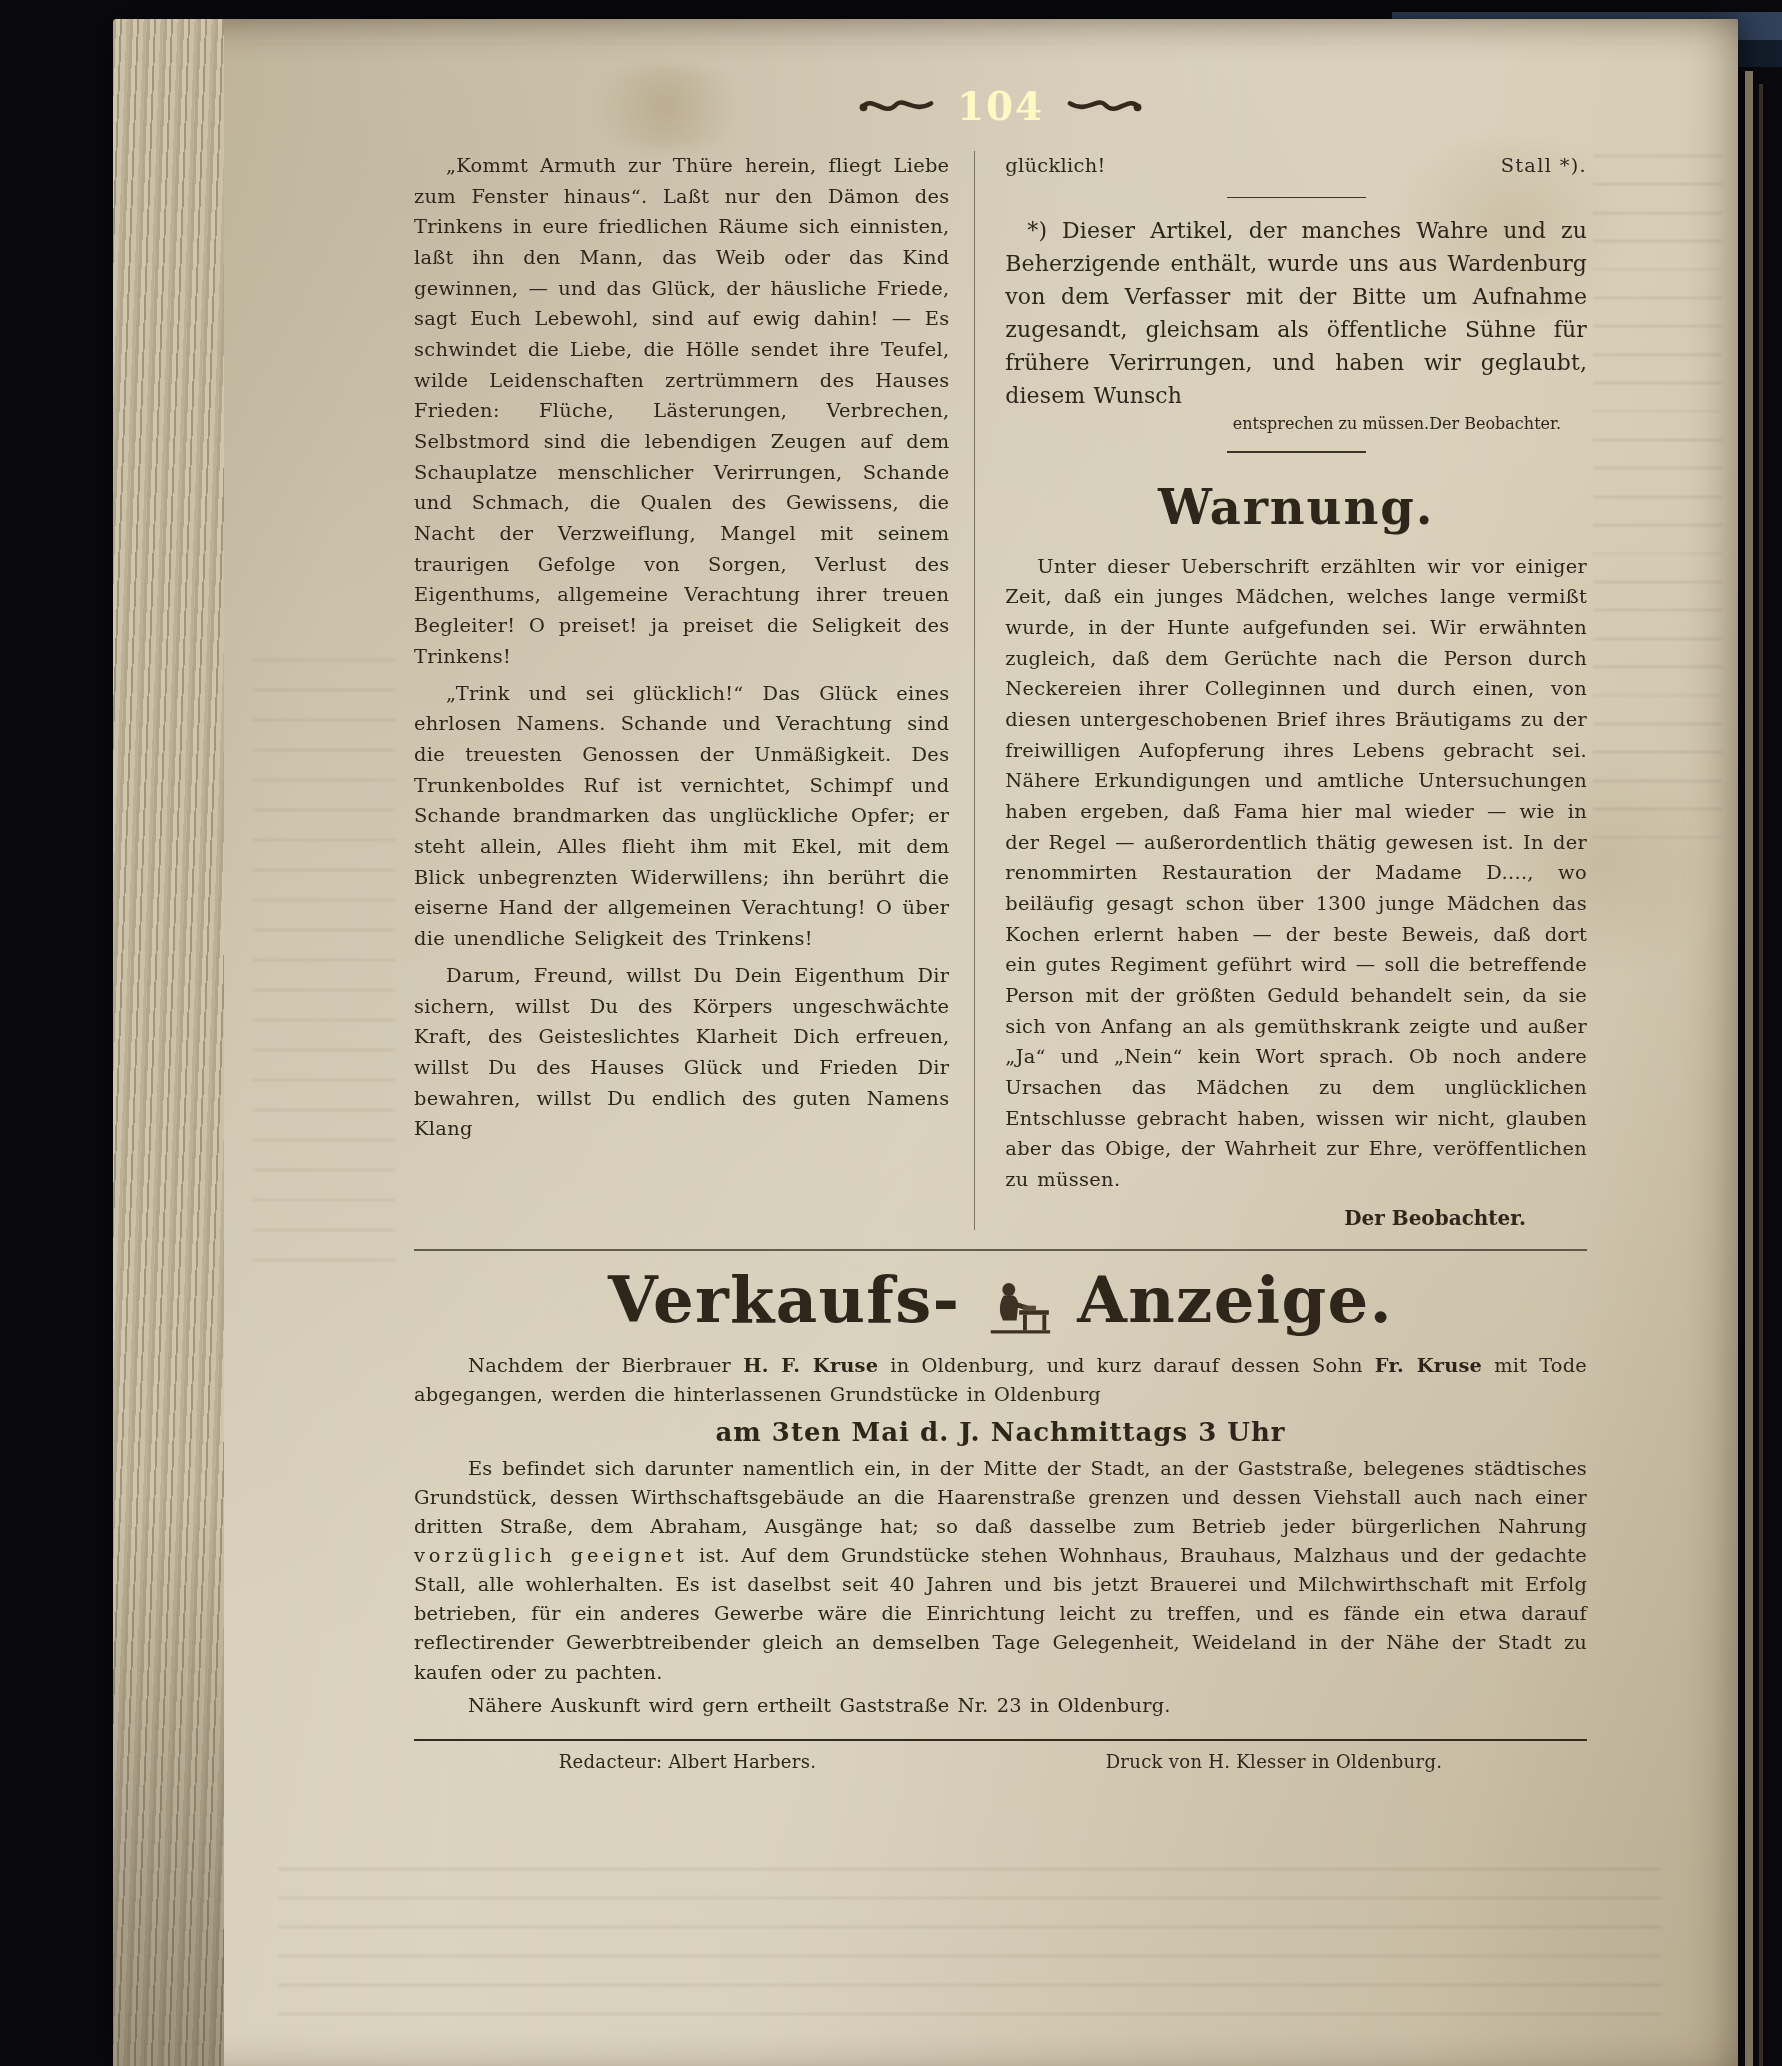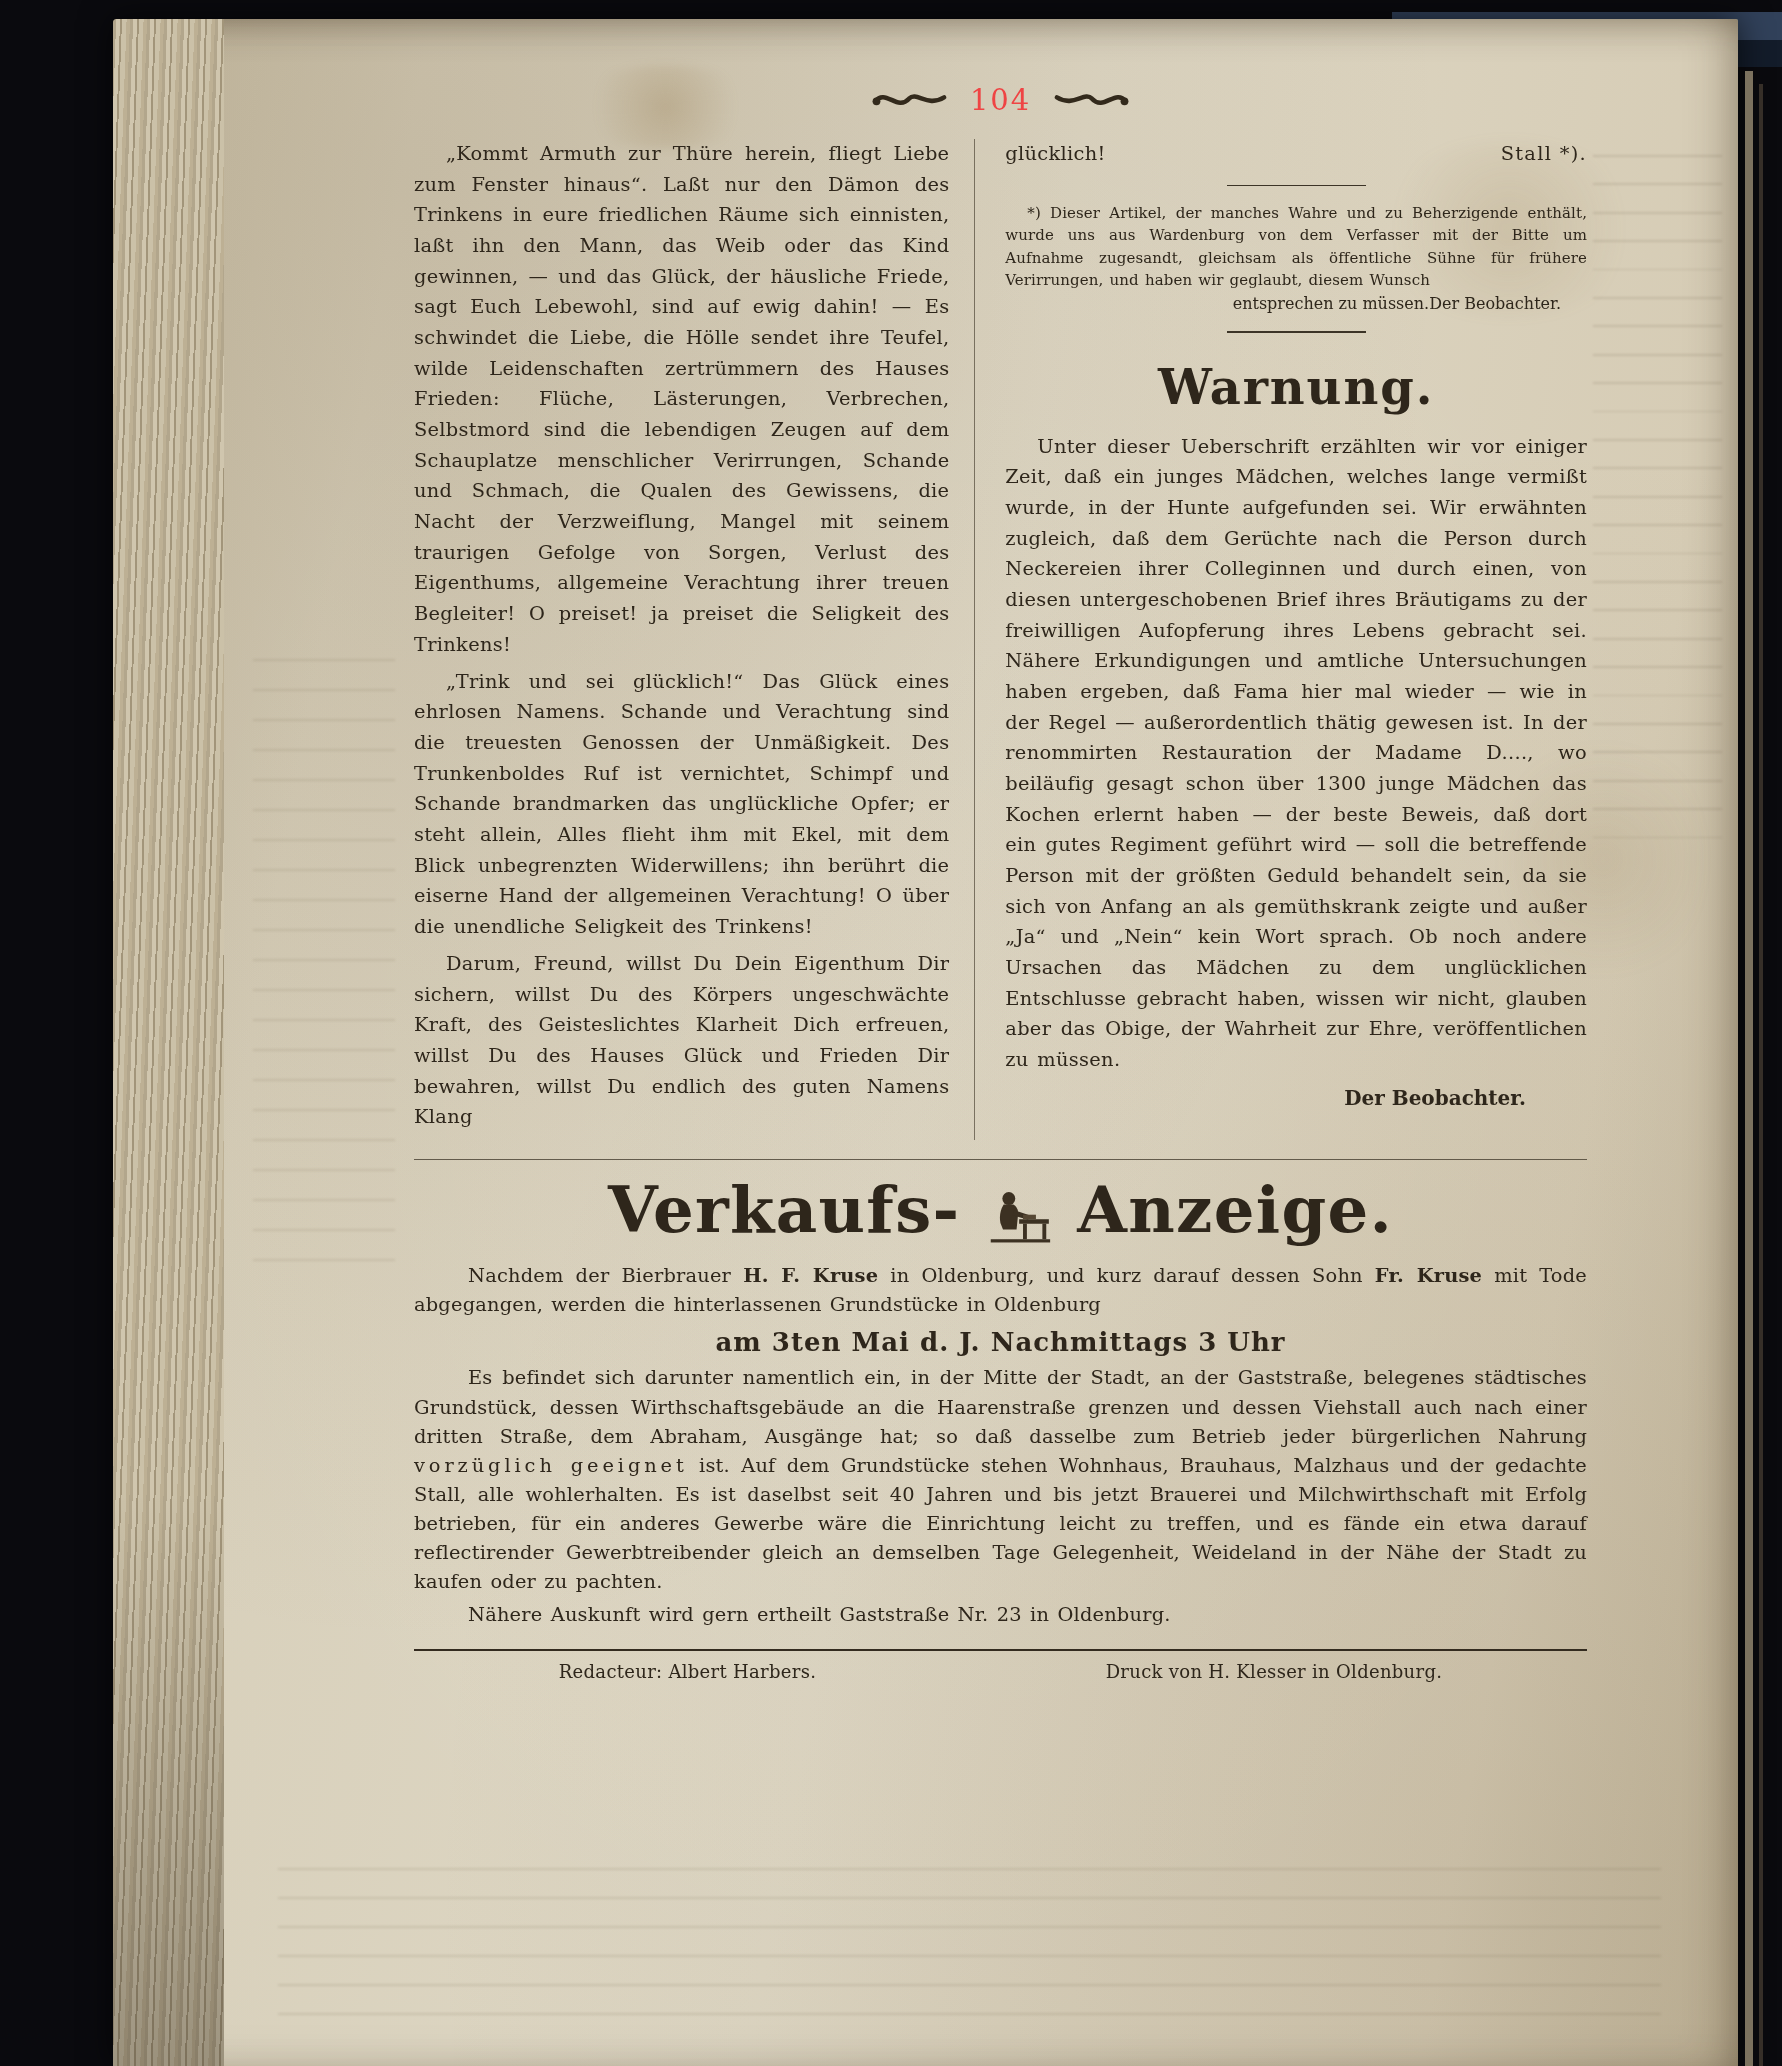--- a/index.html
+++ b/index.html
@@ -48,39 +48,39 @@
         background:radial-gradient(circle, rgba(146,118,72,.28), rgba(146,118,72,0) 70%);}
   .stain2{left:1370px;top:142px;width:278px;height:174px;filter:blur(6.5px);
         background:radial-gradient(circle, rgba(140,112,66,.16), rgba(140,112,66,0) 70%);}
   .stain3{left:1506px;top:724px;width:194px;height:271px;filter:blur(7.8px);
         background:radial-gradient(circle, rgba(130,104,60,.14), rgba(130,104,60,0) 70%);}
 
   
   .text-area{position:absolute;left:414px;top:83px;width:1173px;}
 
   .masthead{display:flex;align-items:center;justify-content:center;gap:22px;margin-bottom:22px;}
-  .pageno{font-size:29px;font-weight:400;letter-spacing:1.9px;color:#ef4444;}
+  .pageno{font-size:39px;font-weight:700;letter-spacing:1.9px;color:#fef9c3;}
   .orn svg{display:block;}
   .flip svg{transform:scaleX(-1);}
 
   .columns{display:flex;align-items:stretch;}
   .col-left{width:560px;padding-right:24.6px;box-sizing:border-box;}
   .divider{width:1.3px;background:#473e2e;opacity:.65;}
   .col-right{width:560px;padding-left:30px;box-sizing:border-box;flex:1;}
 
   .body-p{margin:0 0 6.5px;text-indent:32px;text-align:justify;font-size:19.4px;line-height:1.58;
           letter-spacing:0.3px;word-spacing:2.3px;hyphens:auto;}
   .no-indent{text-indent:0;margin-bottom:0;}
   .line-split{display:flex;justify-content:space-between;align-items:baseline;
           font-size:19.4px;line-height:1.58;letter-spacing:0.3px;}
   .line-split .sig-inline{letter-spacing:1.3px;}
 
   .short-rule{width:139px;height:1.3px;background:#3c3427;margin:15.5px auto;}
 
-  .footnote{font-size:15px;line-height:1.5;text-align:justify;margin:0;text-indent:22px;
+  .footnote{font-size:22px;line-height:1.5;text-align:justify;margin:0;text-indent:22px;
           letter-spacing:0.1px;word-spacing:1.3px;}
   .footnote-row{display:flex;justify-content:flex-end;font-size:16px;line-height:1.5;
           padding-right:26px;}
 
   .warnung-title{font-size:48px;text-align:center;margin:26px 0 17px;font-weight:700;letter-spacing:1.9px;}
   .signature{text-align:right;padding-right:61px;font-size:20px;margin:10.3px 0 0;font-weight:600;}
 
   .section-rule-full{height:1.3px;background:#3c3427;margin:19.4px 0 11.6px;opacity:.75;}
 
   .anzeige-title{display:flex;align-items:flex-end;justify-content:center;gap:23px;

